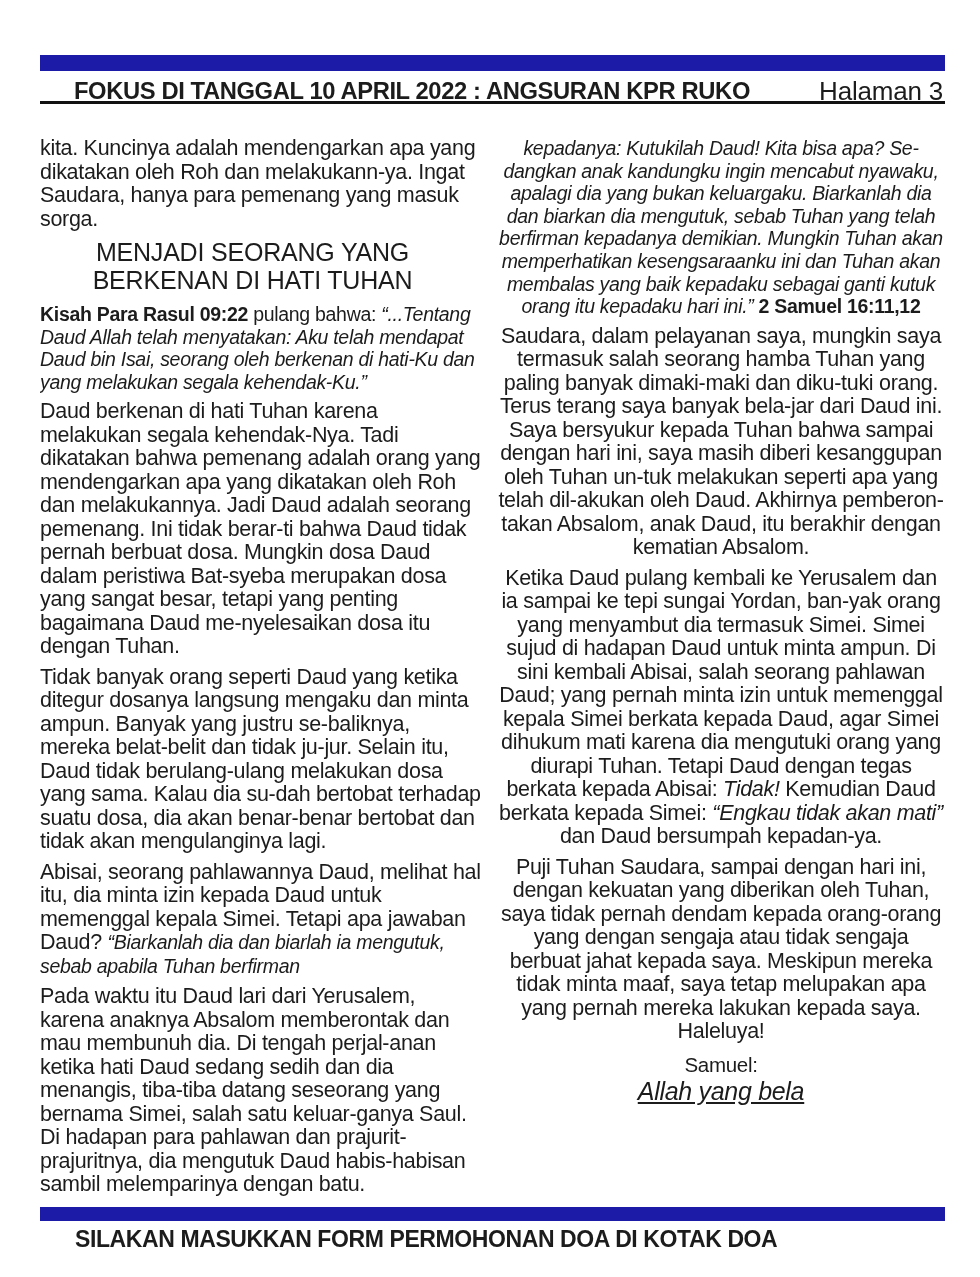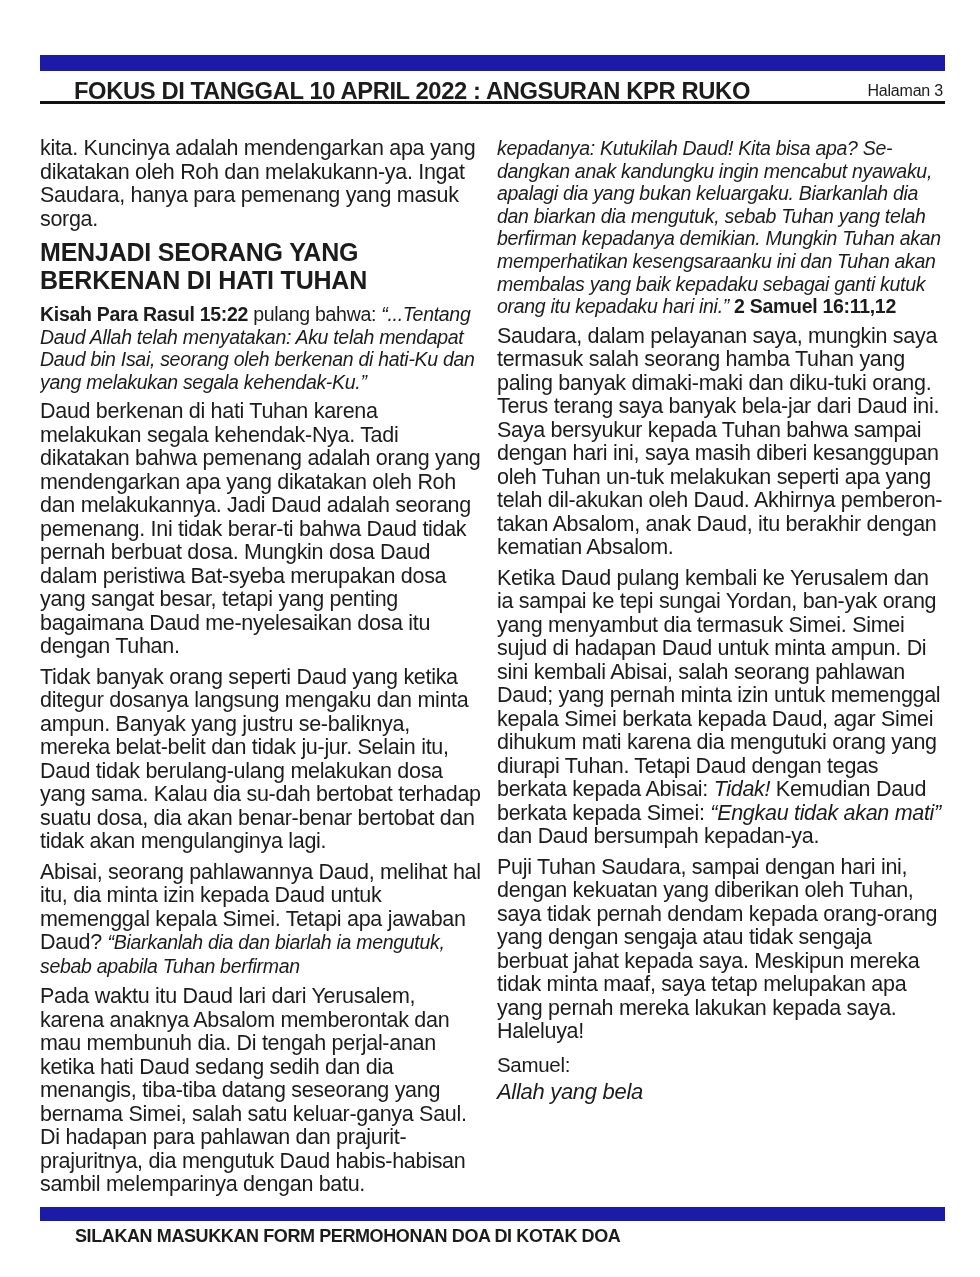--- a/index.html
+++ b/index.html
@@ -1,52 +1,52 @@
 <!DOCTYPE html>
 <html><head>
 <meta charset="utf-8">
 <style>
   html,body{margin:0;padding:0;background:#ffffff;}
   body{width:980px;height:1277px;position:relative;font-family:"Liberation Sans",sans-serif;color:#1c1c1c;overflow:hidden;}
   .top-bar{position:absolute;left:40px;right:35px;top:55px;height:16px;}
   .header-row{position:absolute;left:40px;right:35px;top:71px;height:40px;display:flex;align-items:center;}
   .header-title{flex:1;padding-left:35px;font-size:24.5px;font-weight:700;letter-spacing:-0.4px;white-space:nowrap;transform:scaleX(0.97);transform-origin:left center;}
-  .page-label{font-size:16px;letter-spacing:-0.2px;padding-right:2px;}
+  .page-label{font-size:26px;letter-spacing:-0.2px;padding-right:2px;}
   .header-rule{position:absolute;left:40px;right:35px;top:101px;height:3px;background:#111;}
   .content{position:absolute;left:40px;right:35px;top:109px;height:1096px;overflow:hidden;display:flex;gap:15px;margin-top:28px;}
   .col-left{width:442px;flex:0 0 442px;}
-  .col-right{flex:1;}
+  .col-right{flex:1;text-align:center;}
   .blk{margin:0 0 7px;font-size:21.5px;line-height:23.5px;letter-spacing:-0.3px;}
-  h2.blk{font-size:25px;font-weight:700;line-height:28px;margin:2px 0 9px;max-width:425px;letter-spacing:-0.2px;}
+  h2.blk{font-size:25px;font-weight:400;line-height:28px;margin:2px 0 9px;max-width:425px;letter-spacing:-0.2px;text-align:center;}
   .verse{font-size:19.5px;line-height:22.6px;}
   .song-label{margin:4px 0 0;font-size:20.5px;line-height:27px;}
-  .song{margin:0;font-size:22px;line-height:27px;font-style:italic;}
+  .song{margin:0;font-size:25px;line-height:27px;font-style:italic;text-decoration:underline;}
   span.b{font-weight:700;}
   span.i{font-style:italic;}
   span.sm{font-size:19.5px;}
   .footer-bar{position:absolute;left:40px;right:35px;top:1207px;height:14px;}
-  .footer-text{position:absolute;left:75px;top:1226px;font-size:18px;font-weight:700;letter-spacing:-0.4px;white-space:nowrap;}
+  .footer-text{position:absolute;left:75px;top:1226px;font-size:23px;font-weight:700;letter-spacing:-0.4px;white-space:nowrap;}
 </style>
 </head>
 <body>
 
 <div class="top-bar" style="background: rgb(27, 27, 168);"></div>
 
 <div class="header-row">
   <div class="header-title">FOKUS DI TANGGAL 10 APRIL 2022 :  ANGSURAN KPR RUKO</div>
   <div class="page-label">Halaman 3</div>
 </div>
 
 <div class="header-rule"></div>
 
 <div class="content">
   <div class="col-left" id="col-left">
       <p class="blk"><span>kita. Kuncinya adalah mendengarkan apa yang dikatakan oleh Roh dan melakukann-ya. Ingat Saudara, hanya para pemenang yang masuk sorga.</span></p>
       <h2 class="blk"><span>MENJADI SEORANG YANG BERKENAN DI HATI TUHAN</span></h2>
-      <p class="blk verse"><span class="b">Kisah Para Rasul 15:22</span><span> pulang bahwa:  </span><span class="i">“...Tentang Daud Allah telah menyatakan: Aku telah mendapat Daud bin Isai, seorang oleh berkenan di hati-Ku dan yang melakukan segala kehendak-Ku.”</span></p>
+      <p class="blk verse"><span class="b">Kisah Para Rasul 09:22</span><span> pulang bahwa:  </span><span class="i">“...Tentang Daud Allah telah menyatakan: Aku telah mendapat Daud bin Isai, seorang oleh berkenan di hati-Ku dan yang melakukan segala kehendak-Ku.”</span></p>
       <p class="blk"><span>Daud berkenan di hati Tuhan karena melakukan segala kehendak-Nya. Tadi dikatakan bahwa pemenang adalah orang yang mendengarkan apa yang dikatakan oleh Roh dan melakukannya. Jadi Daud adalah seorang pemenang. Ini tidak berar-ti bahwa Daud tidak pernah berbuat dosa. Mungkin dosa Daud dalam peristiwa Bat-syeba merupakan dosa yang sangat besar, tetapi yang penting bagaimana Daud me-nyelesaikan dosa itu dengan Tuhan.</span></p>
       <p class="blk"><span>Tidak banyak orang seperti Daud yang ketika ditegur dosanya langsung mengaku dan minta ampun. Banyak yang justru se-baliknya, mereka belat-belit dan tidak ju-jur. Selain itu, Daud tidak berulang-ulang melakukan dosa yang sama. Kalau dia su-dah bertobat terhadap suatu dosa, dia akan benar-benar bertobat dan tidak akan mengulanginya lagi.</span></p>
       <p class="blk"><span>Abisai, seorang pahlawannya Daud, melihat hal itu, dia minta izin kepada Daud untuk memenggal kepala Simei. Tetapi apa jawaban Daud? </span><span class="i sm">“Biarkanlah dia dan biarlah ia mengutuk, sebab apabila Tuhan berfirman</span></p>
       <p class="blk"><span>Pada waktu itu Daud lari dari Yerusalem, karena anaknya Absalom memberontak dan mau membunuh dia. Di tengah perjal-anan ketika hati Daud sedang sedih dan dia menangis, tiba-tiba datang seseorang yang bernama Simei, salah satu keluar-ganya Saul. Di hadapan para pahlawan dan prajurit-prajuritnya, dia mengutuk Daud habis-habisan sambil melemparinya dengan batu.</span></p>
     </div>
   <div class="col-right" id="col-right">
       <p class="blk verse"><span class="i">kepadanya: Kutukilah Daud! Kita bisa apa?  Se-dangkan anak kandungku ingin mencabut nyawaku, apalagi dia yang bukan keluargaku. Biarkanlah dia dan biarkan dia mengutuk, sebab Tuhan yang telah berfirman kepadanya demikian.  Mungkin Tuhan akan memperhatikan kesengsaraanku ini dan Tuhan akan membalas yang baik kepadaku sebagai ganti kutuk orang itu kepadaku hari ini.”</span><span class="b"> 2 Samuel 16:11,12</span></p>
       <p class="blk"><span>Saudara, dalam pelayanan saya, mungkin saya termasuk salah seorang hamba Tuhan yang paling banyak dimaki-maki dan diku-tuki orang. Terus terang saya banyak bela-jar dari Daud ini. Saya bersyukur kepada Tuhan bahwa sampai dengan hari ini, saya masih diberi kesanggupan oleh Tuhan un-tuk melakukan seperti apa yang telah dil-akukan oleh Daud. Akhirnya pemberon-takan Absalom, anak Daud, itu berakhir dengan kematian Absalom.</span></p>
       <p class="blk"><span>Ketika Daud pulang kembali ke Yerusalem dan ia sampai ke tepi sungai Yordan, ban-yak orang yang menyambut dia termasuk Simei. Simei sujud di hadapan Daud untuk minta ampun. Di sini kembali Abisai, salah seorang pahlawan Daud; yang pernah minta izin untuk memenggal kepala Simei berkata kepada Daud, agar Simei dihukum mati karena dia mengutuki orang yang diurapi Tuhan. Tetapi Daud dengan tegas berkata kepada Abisai: </span><span class="i">Tidak!</span><span> Kemudian Daud berkata kepada Simei: </span><span class="i">“Engkau tidak akan mati”</span><span> dan Daud bersumpah kepadan-ya.</span></p>
       <p class="blk"><span>Puji Tuhan Saudara, sampai dengan hari ini, dengan kekuatan yang diberikan oleh Tuhan, saya tidak pernah dendam kepada orang-orang yang dengan sengaja atau tidak sengaja berbuat jahat kepada saya. Meskipun mereka tidak minta maaf, saya tetap melupakan apa yang pernah mereka lakukan kepada saya. Haleluya!</span></p>

